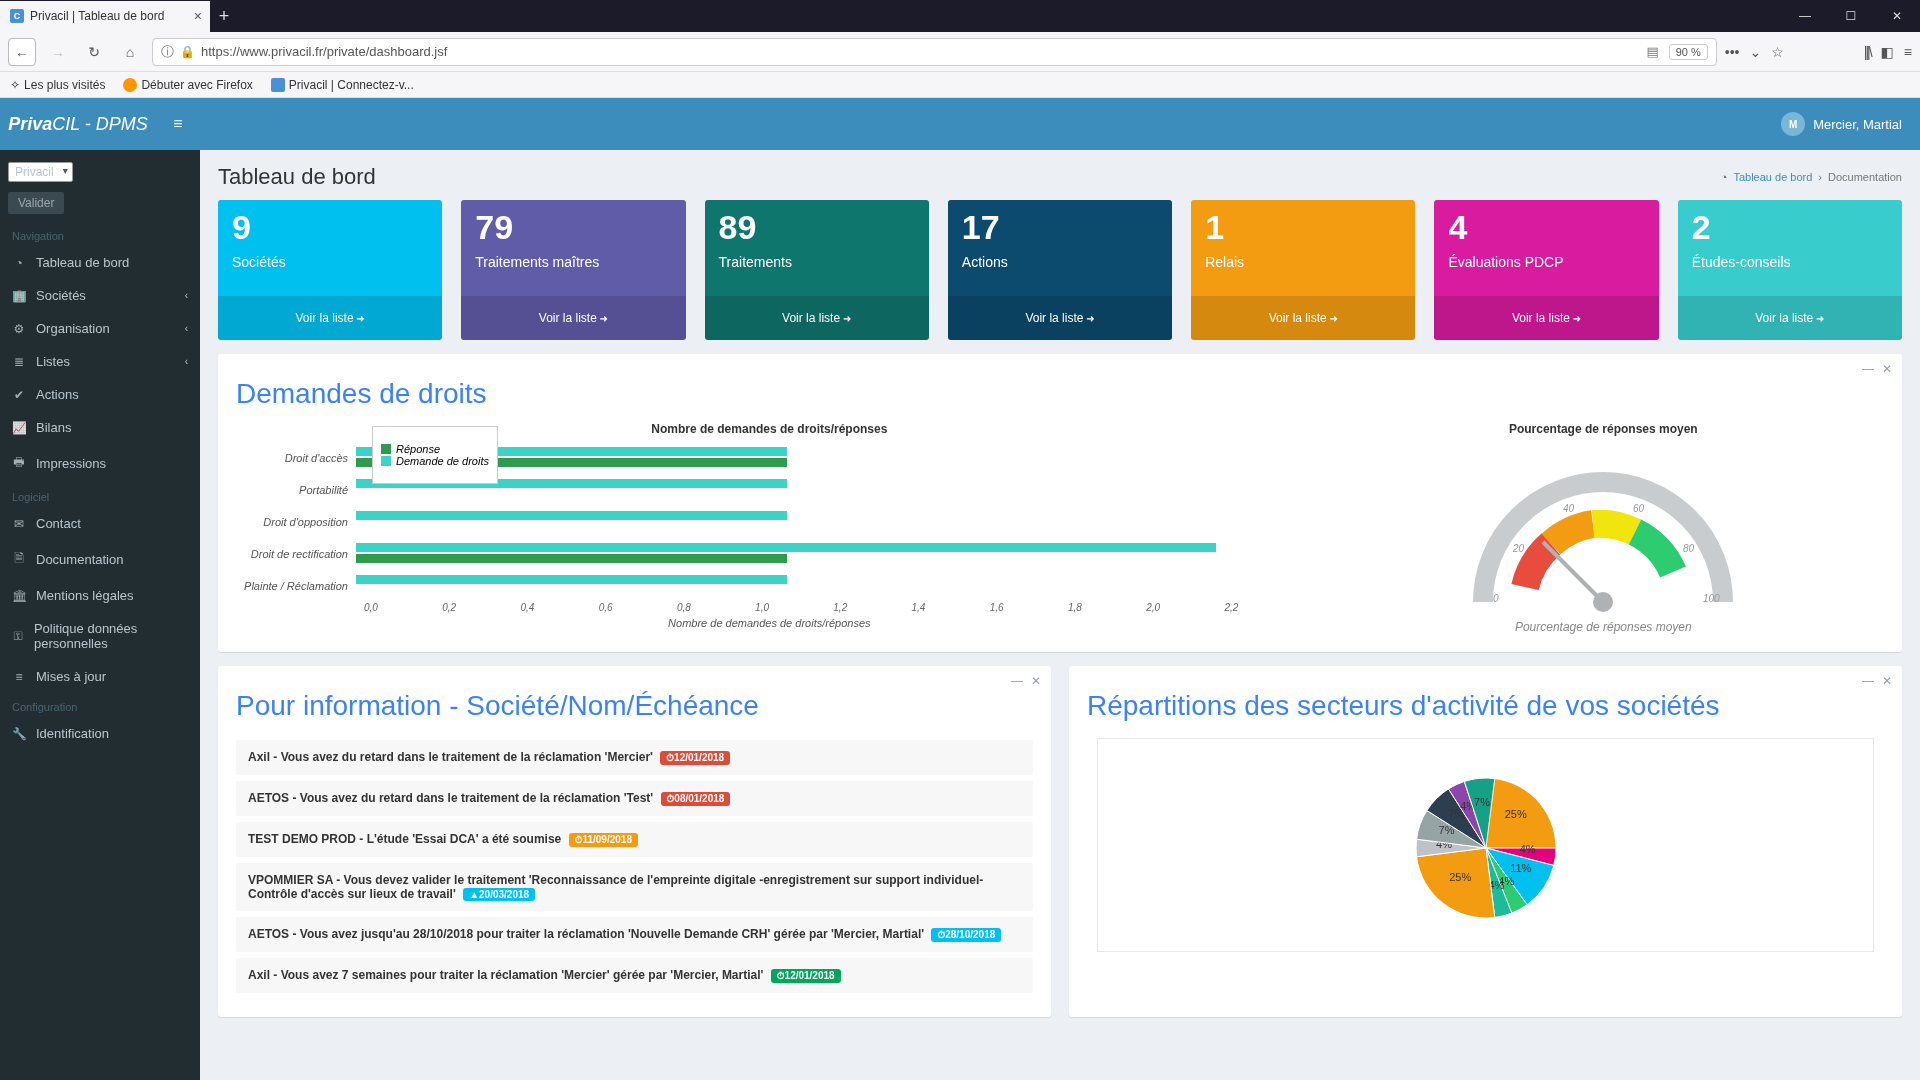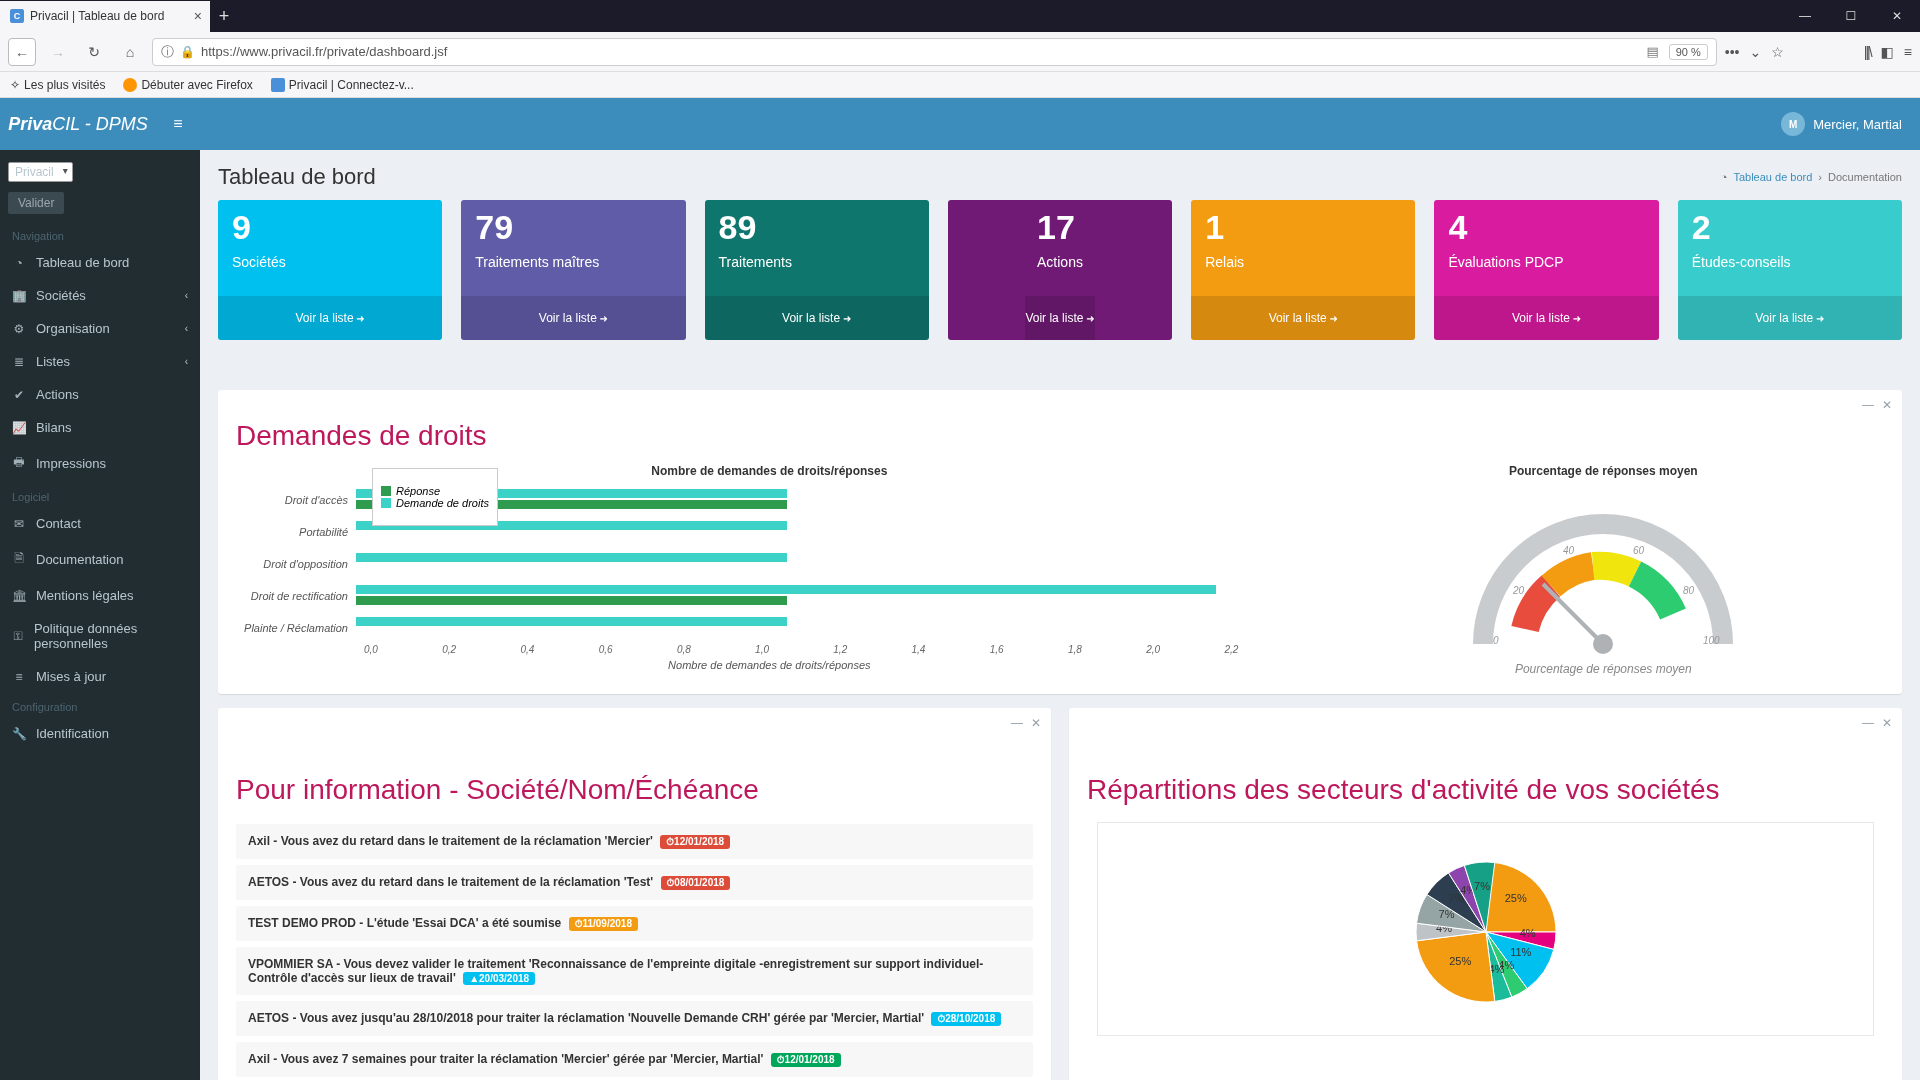--- a/index.html
+++ b/index.html
@@ -54,26 +54,26 @@
 .breadcrumb .bc-icon { font-size:11px; }
 
 .cards { display:flex; gap:19px; padding:0 18px 14px; }
 .card { flex:1; color:#fff; border-radius:3px; overflow:hidden; display:flex; flex-direction:column; min-width:0; position:relative; }
 .card-body { padding:10px 14px 26px; }
 .card-body .num { font-size:34px; font-weight:700; line-height:1; }
 .card-body .lbl { font-size:14px; margin-top:10px; }
 .card-footer { background:rgba(0,0,0,.12); text-align:center; padding:15px 0; font-size:12px; cursor:pointer; }
 .card-footer:after { content:" ➜"; font-size:10px; }
 .c-teal { background:#00c0ef; } .c-purple { background:#605ca8; } .c-pink { background:#0f766e; }
-.c-green { background:#701a75;align-items:center; } .c-orange { background:#f39c12; } .c-magenta { background:#d81b9f; }
+.c-green { background:#0c4a6e; } .c-orange { background:#f39c12; } .c-magenta { background:#d81b9f; }
 .c-cyan { background:#39cccc; }
 
 .panel { background:#fff; margin:0 18px 14px; border-radius:3px; box-shadow:0 1px 1px rgba(0,0,0,.1); position:relative; }
 .panel-tools { position:absolute; top:8px; right:10px; display:flex; gap:8px; color:#97a0a8; font-size:12px; }
-.panel h2 { font-size:28px; font-weight:400; color:#be185d; padding:30px 18px 6px;margin-top:36px; }
+.panel h2 { font-size:28px; font-weight:400; color:#3b82f6; padding:24px 18px 6px; }
 .panel-body { padding:6px 18px 18px; }
 
 .charts-row { display:flex; gap:20px; }
 .bar-area { flex:1.9; }
 .gauge-area { flex:1; text-align:center; }
 .chart-title { text-align:center; font-size:12px; font-weight:700; color:#333; margin-bottom:6px; }
 .hbar-row { display:flex; align-items:center; height:32px; font-size:11px; font-style:italic; color:#555; }
 .hbar-label { width:120px; text-align:right; padding-right:8px; }
 .hbar-track { flex:1; position:relative; height:26px; }
 .bar1 { position:absolute; top:2px; height:9px; background:#3cd2c8; }

